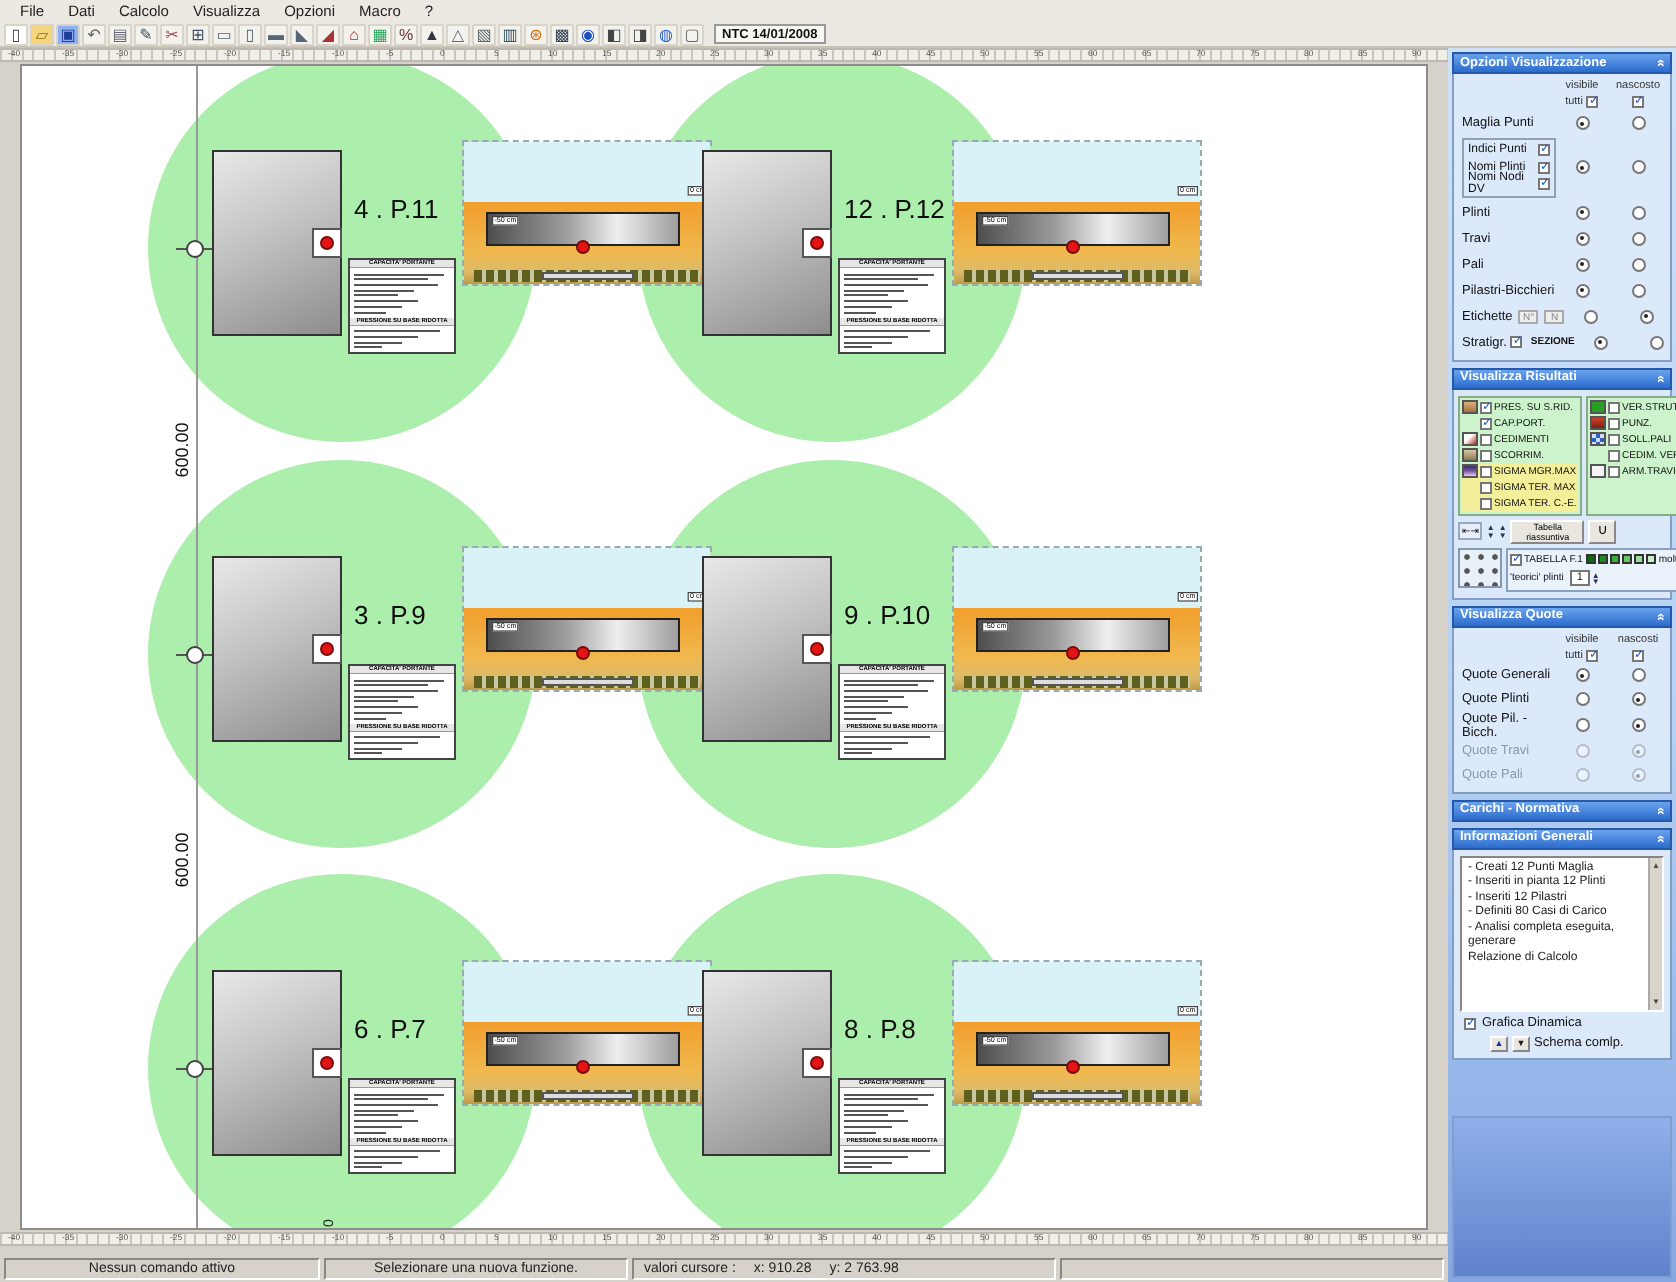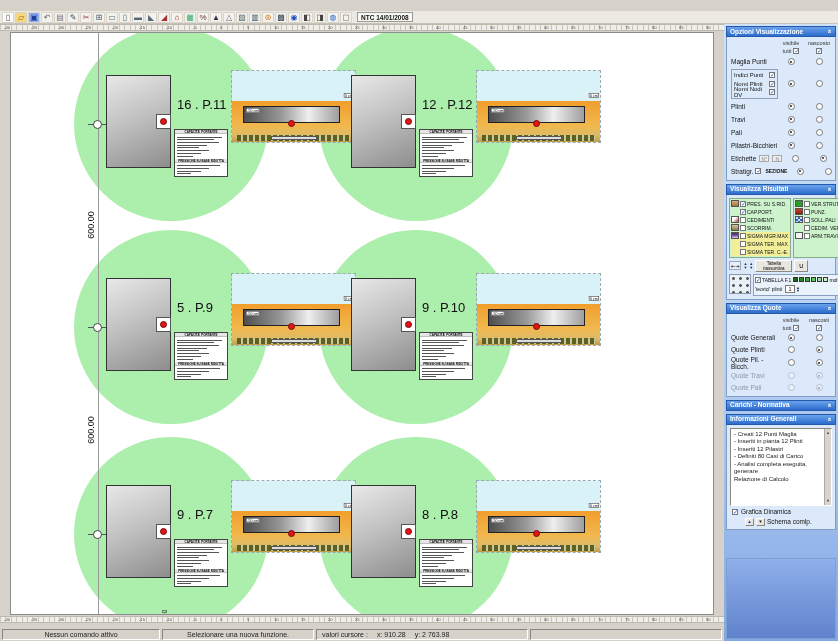--- a/index.html
+++ b/index.html
@@ -112,20 +112,29 @@
 
 #statusbar{position:absolute;left:0;top:627px;width:724px;height:14px;background:#d6d2ca;display:flex;gap:2px;padding:1px 2px;align-items:center}
 .scell{border:1px solid;border-color:#8a867e #fff #fff #8a867e;height:11px;line-height:9px;font-size:7px;padding:0 5px;color:#222;text-align:center;white-space:nowrap;overflow:hidden}
 .scell.cursor{display:flex;gap:9px;align-items:center}
 .scell.fill{flex:1}
 </style>
 </head>
 <body>
 
 <div id="app">
+  <div id="menubar">
+      <div class="menu-item">File</div>
+      <div class="menu-item">Dati</div>
+      <div class="menu-item">Calcolo</div>
+      <div class="menu-item">Visualizza</div>
+      <div class="menu-item">Opzioni</div>
+      <div class="menu-item">Macro</div>
+      <div class="menu-item">?</div>
+    </div>
   <div id="toolbar">
     <div id="tb-icons">
         <div class="tbtn" style="color: rgb(68, 68, 85); background: rgb(253, 253, 251);">▯</div>
         <div class="tbtn" style="color: rgb(138, 109, 0); background: rgb(245, 214, 126);">▱</div>
         <div class="tbtn" style="color: rgb(31, 60, 150); background: rgb(143, 176, 240);">▣</div>
         <div class="tbtn" style="color: rgb(102, 102, 102);">↶</div>
         <div class="tbtn" style="color: rgb(102, 102, 119);">▤</div>
         <div class="tbtn" style="color: rgb(51, 85, 102);">✎</div>
         <div class="tbtn" style="color: rgb(153, 68, 68);">✂</div>
         <div class="tbtn" style="color: rgb(68, 85, 102);">⊞</div>
@@ -193,21 +202,21 @@
       <div class="ntick" style="top: 294px;"></div>
       <div class="node" style="top: 290px;"></div>
       <div class="ntick" style="top: 501px;"></div>
       <div class="node" style="top: 497px;"></div>
       <div class="dimlbl" style="top: 187px;">600.00</div>
       <div class="dimlbl" style="top: 392px;">600.00</div>
       <div class="pilaster" style="left: 95px; top: 42px;"></div>
       <div class="dotbox" style="left: 145px; top: 81px;">
         <div class="rdot"></div>
       </div>
-      <div class="ulabel" style="left: 166px; top: 64px;">16 . P.11</div>
+      <div class="ulabel" style="left: 166px; top: 64px;">4 . P.11</div>
       <div class="utable" style="left: 163px; top: 96px;">
         <div class="thdr">CAPACITA' PORTANTE</div>
         <div class="tbar" style="width: 86%;"></div>
         <div class="tbar" style="width: 72%;"></div>
         <div class="tbar" style="width: 80%;"></div>
         <div class="tbar" style="width: 58%;"></div>
         <div class="tbar" style="width: 42%;"></div>
         <div class="tbar" style="width: 62%;"></div>
         <div class="tbar" style="width: 46%;"></div>
         <div class="tbar" style="width: 30%;"></div>
@@ -257,21 +266,21 @@
         </div>
         <div class="slab"></div>
         <div class="cmtag ztag">0 cm</div>
         <div class="cmtag stag">-50 cm</div>
         <div class="secdot"></div>
       </div>
       <div class="pilaster" style="left: 95px; top: 245px;"></div>
       <div class="dotbox" style="left: 145px; top: 284px;">
         <div class="rdot"></div>
       </div>
-      <div class="ulabel" style="left: 166px; top: 267px;">5 . P.9</div>
+      <div class="ulabel" style="left: 166px; top: 267px;">3 . P.9</div>
       <div class="utable" style="left: 163px; top: 299px;">
         <div class="thdr">CAPACITA' PORTANTE</div>
         <div class="tbar" style="width: 86%;"></div>
         <div class="tbar" style="width: 72%;"></div>
         <div class="tbar" style="width: 80%;"></div>
         <div class="tbar" style="width: 58%;"></div>
         <div class="tbar" style="width: 42%;"></div>
         <div class="tbar" style="width: 62%;"></div>
         <div class="tbar" style="width: 46%;"></div>
         <div class="tbar" style="width: 30%;"></div>
@@ -321,21 +330,21 @@
         </div>
         <div class="slab"></div>
         <div class="cmtag ztag">0 cm</div>
         <div class="cmtag stag">-50 cm</div>
         <div class="secdot"></div>
       </div>
       <div class="pilaster" style="left: 95px; top: 452px;"></div>
       <div class="dotbox" style="left: 145px; top: 491px;">
         <div class="rdot"></div>
       </div>
-      <div class="ulabel" style="left: 166px; top: 474px;">9 . P.7</div>
+      <div class="ulabel" style="left: 166px; top: 474px;">6 . P.7</div>
       <div class="utable" style="left: 163px; top: 506px;">
         <div class="thdr">CAPACITA' PORTANTE</div>
         <div class="tbar" style="width: 86%;"></div>
         <div class="tbar" style="width: 72%;"></div>
         <div class="tbar" style="width: 80%;"></div>
         <div class="tbar" style="width: 58%;"></div>
         <div class="tbar" style="width: 42%;"></div>
         <div class="tbar" style="width: 62%;"></div>
         <div class="tbar" style="width: 46%;"></div>
         <div class="tbar" style="width: 30%;"></div>

